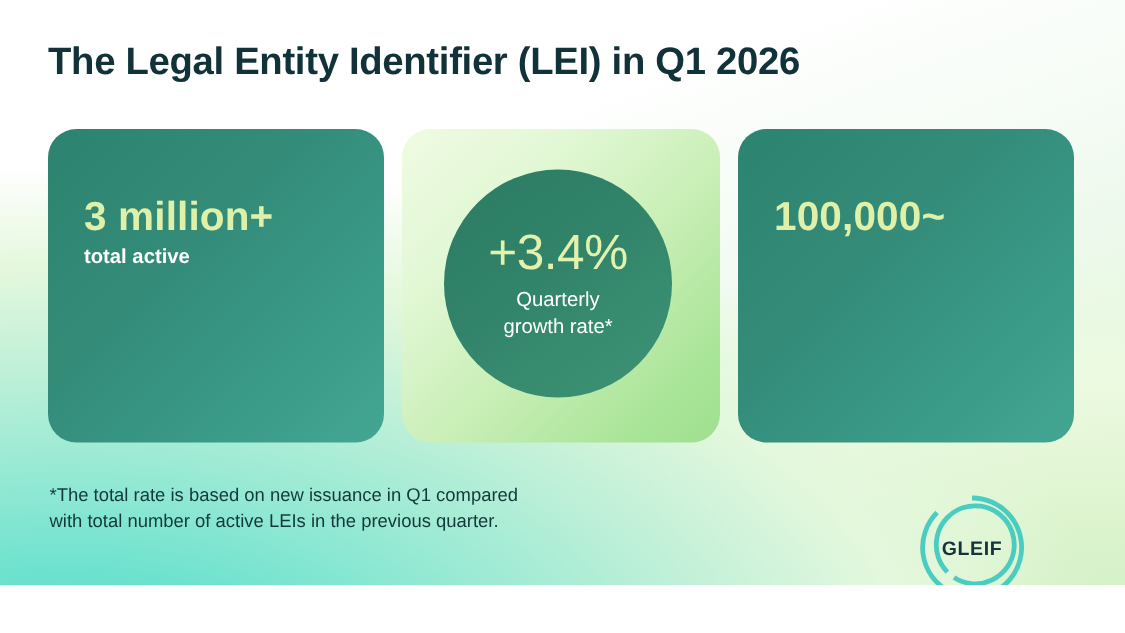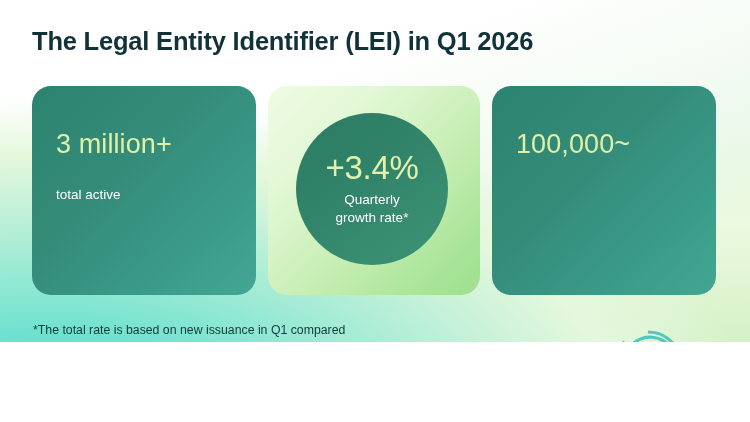--- a/index.html
+++ b/index.html
@@ -9,21 +9,21 @@
   body {
     width: 750px;
     height: 422px;
     overflow: hidden;
     font-family: "Liberation Sans", sans-serif;
   }
 
   #infographic {
     position: relative;
     width: 750px;
-    height: 342px;
+    height: 390px;
     background:
       radial-gradient(120% 115% at 6% 118%, #4fdcc6 0%, #63e0cd 14%, #8fe8d3 30%, #c0f0d8 48%, #e4f8dd 63%, rgba(255,255,255,0) 78%),
       radial-gradient(105% 100% at 100% 112%, #cdefc2 0%, #ddf4cf 24%, #ecfae0 46%, rgba(255,255,255,0) 70%),
       linear-gradient(160deg, #ffffff 0%, #ffffff 30%, #f4fbf4 52%, #e8f8e6 72%, #dcf5da 100%);
     overflow: hidden;
   }
 
   
   .page-title {
     position: absolute;
@@ -59,30 +59,30 @@
     padding: 0;
   }
   .card.stat .stat-inner {
     position: absolute;
     left: 24px;
     top: 44px;
     right: 12px;
   }
   .stat-value {
     font-size: 27px;
-    font-weight: 400;
+    font-weight: 700;
     line-height: 1.05;
     color: #dff0a8;
     letter-spacing: 0.1px;
     white-space: nowrap;
   }
   .stat-label {
-    margin-top: 28px;
+    margin-top: 4px;
     font-size: 13.5px;
-    font-weight: 400;
+    font-weight: 700;
     line-height: 1.32;
     color: #ffffff;
   }
 
   .card.circlecard {
     width: 212px;
     height: 209px;
     background: linear-gradient(135deg, #effbe2 0%, #e3f8d6 26%, #c7eeb4 58%, #a8e497 86%, #9fe08f 100%);
     display: flex;
     align-items: center;
@@ -183,20 +183,21 @@
     <div class="card stat">
       <div class="stat-inner">
         <div class="stat-value">100,000~</div>
       </div>
     </div>
 
   </div>
 
   <div class="footnote">
     <div>*The total rate is based on new issuance in Q1 compared</div>
+    <div>with total number of active LEIs in the previous quarter.</div>
   </div>
 
   <div class="gleif-logo">
     <svg width="80" height="80" viewBox="0 0 80 80">
 
       <path d="M 40 7 A 33 33 0 1 1 16.7 16.7" fill="none" stroke="#4bccc0" stroke-width="3.2" stroke-linecap="butt"></path>
 
       <path d="M 23.6 56.4 A 26 26 0 1 1 28.0 60.0" fill="none" stroke="#4bccc0" stroke-width="3.2" stroke-linecap="butt"></path>
     </svg>
     <div class="gleif-wordmark">GLEIF</div>

